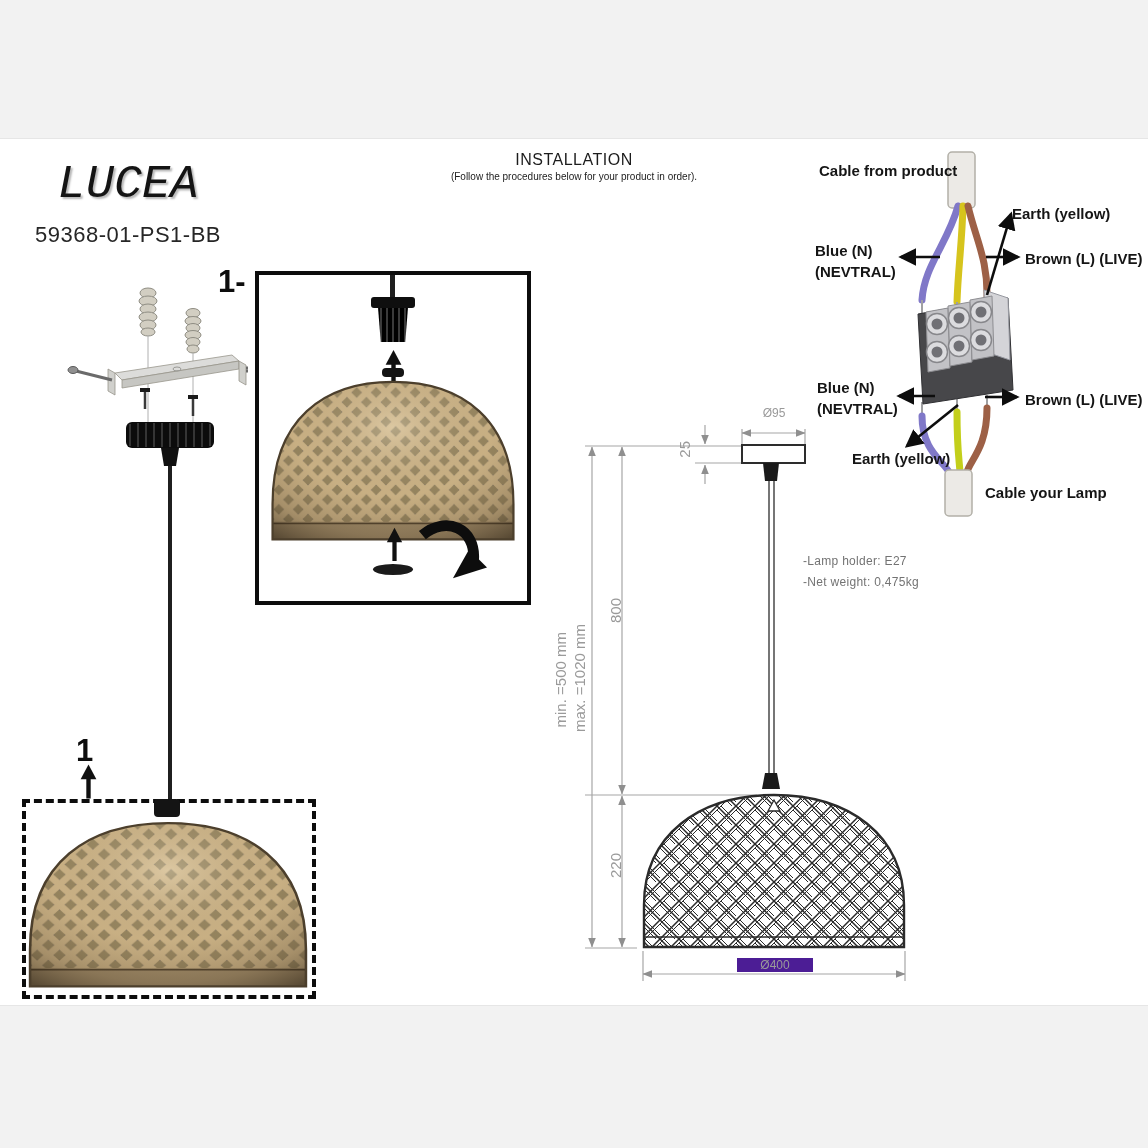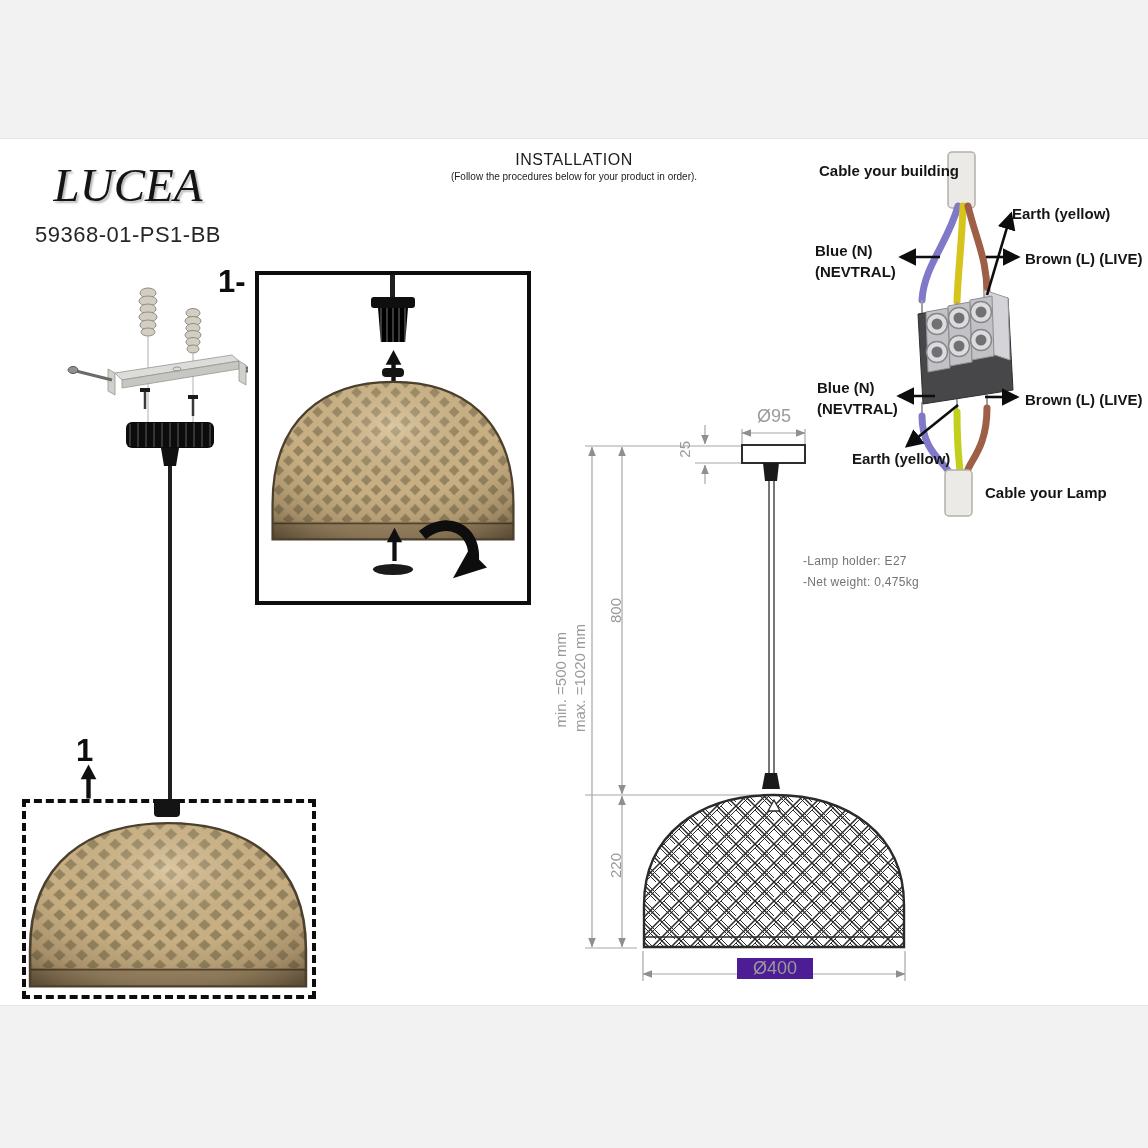--- a/index.html
+++ b/index.html
@@ -3,27 +3,27 @@
 <meta charset="utf-8">
 <style>
   html,body{margin:0;padding:0}
   body{width:1148px;height:1148px;position:relative;background:#f2f2f2;
        font-family:"Liberation Sans",sans-serif;overflow:hidden;color:#151515}
   .abs{position:absolute}
   .sheet{position:absolute;left:0;top:139px;width:1148px;height:866px;background:#ffffff;box-shadow:0 0 0 1px #e6e6e6}
   .title{position:absolute;left:314px;top:151px;width:520px;text-align:center;font-size:16px;letter-spacing:.5px;color:#1c1c1c}
   .subtitle{position:absolute;left:294px;top:171px;width:560px;text-align:center;font-size:10px;color:#1c1c1c}
   .brand-name{position:absolute;left:28px;top:158px;width:200px;text-align:center;
-      font-family:Liberation Serif, serif;font-style:italic;font-size:47px;color:#141414;text-shadow:2px 2px 2px #b9b9b9}
+      font-family:Liberation Mono, monospace;font-style:italic;font-size:47px;color:#141414;text-shadow:2px 2px 2px #b9b9b9}
   .brand-model{position:absolute;left:18px;top:222px;width:220px;text-align:center;font-size:22px;letter-spacing:.5px;color:#262626}
   .steplabel{position:absolute;font-size:31px;font-weight:bold;color:#0d0d0d}
   .detail-box{position:absolute;left:255px;top:271px;width:268px;height:326px;border:4px solid #0d0d0d;background:#fff}
   .dash-box{position:absolute;left:22px;top:799px;width:286px;height:192px;border:4px dashed #0d0d0d}
   .wlabel{position:absolute;font-weight:700;font-size:15px;color:#151515;line-height:21px;white-space:nowrap}
-  .dimtext{position:absolute;color:#9a9a9a;font-size:18px;white-space:nowrap}
+  .dimtext{position:absolute;color:#9a9a9a;font-size:12px;white-space:nowrap}
   .vtext{position:absolute;writing-mode:vertical-rl;transform:rotate(180deg);color:#9a9a9a;font-size:15px;white-space:nowrap}
   .spec{position:absolute;left:803px;top:551px;color:#737373;font-size:12px;line-height:21px;letter-spacing:.3px}
   .cable{position:absolute;background:#1f1f1f}
   .socket-flange{position:absolute;background:#0f0f0f;border-radius:3px}
   .socket-body{position:absolute;background:repeating-linear-gradient(90deg,#000 0 4px,#3a3a3a 4px 6px);
       clip-path:polygon(6% 0,94% 0,86% 100%,14% 100%)}
   .ring{position:absolute;background:#1b1b1b;border-radius:50%}
   .cap{position:absolute;background:#141414;border-radius:4px}
 </style>
 </head>
@@ -275,21 +275,21 @@
   <g stroke="#0d0d0d" stroke-width="2.6" fill="none" marker-end="url(#blkArr)">
     <line x1="172" y1="145" x2="196" y2="64"></line>
     <line x1="125" y1="107" x2="86" y2="107"></line>
     <line x1="171" y1="107" x2="203" y2="107"></line>
     <line x1="120" y1="246" x2="84" y2="246"></line>
     <line x1="170" y1="247" x2="202" y2="247"></line>
     <line x1="143" y1="255" x2="92" y2="296"></line>
   </g>
 </svg>
 
-<div class="wlabel" style="left:819px;top:160px">Cable your building</div>
+<div class="wlabel" style="left:819px;top:160px">Cable from product</div>
 <div class="wlabel" style="left:1012px;top:203px">Earth (yellow)</div>
 <div class="wlabel" style="left:815px;top:240px">
   <div>Blue (N)</div>
   <div>(NEVTRAL)</div>
 </div>
 <div class="wlabel" style="left:1025px;top:248px">Brown (L) (LIVE)</div>
 <div class="wlabel" style="left:817px;top:377px">
   <div>Blue (N)</div>
   <div>(NEVTRAL)</div>
 </div>

